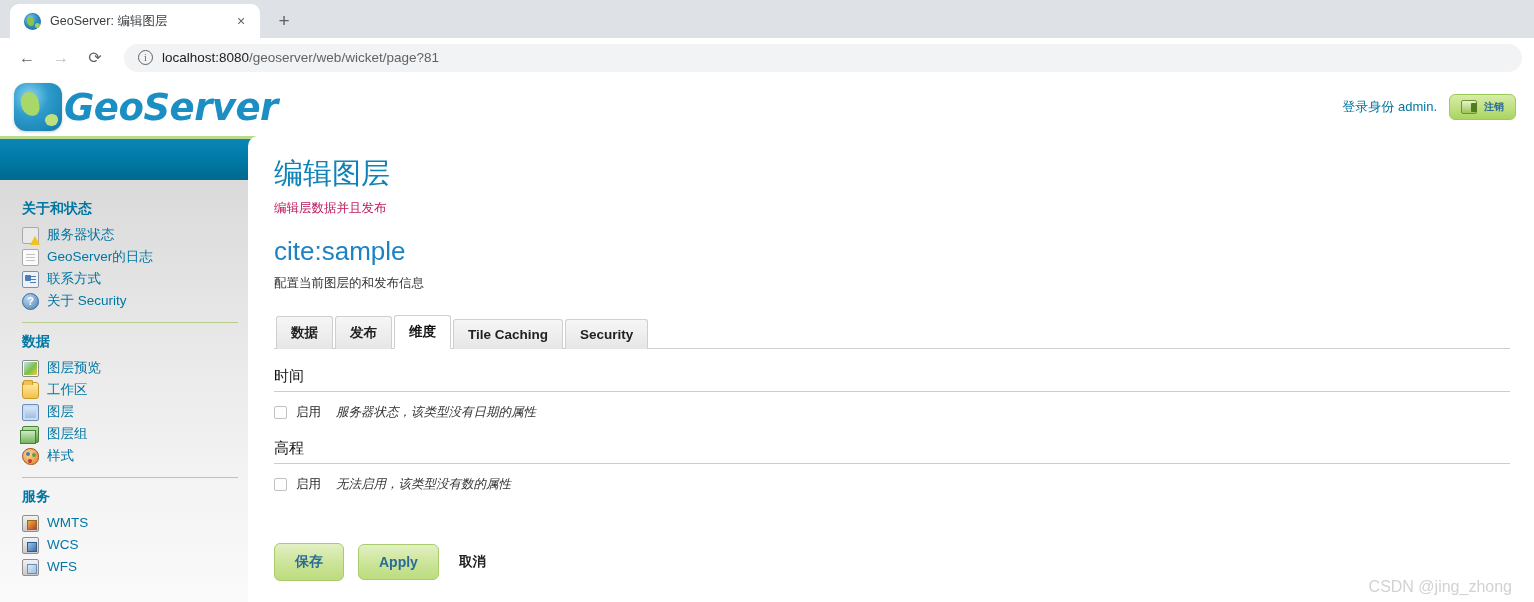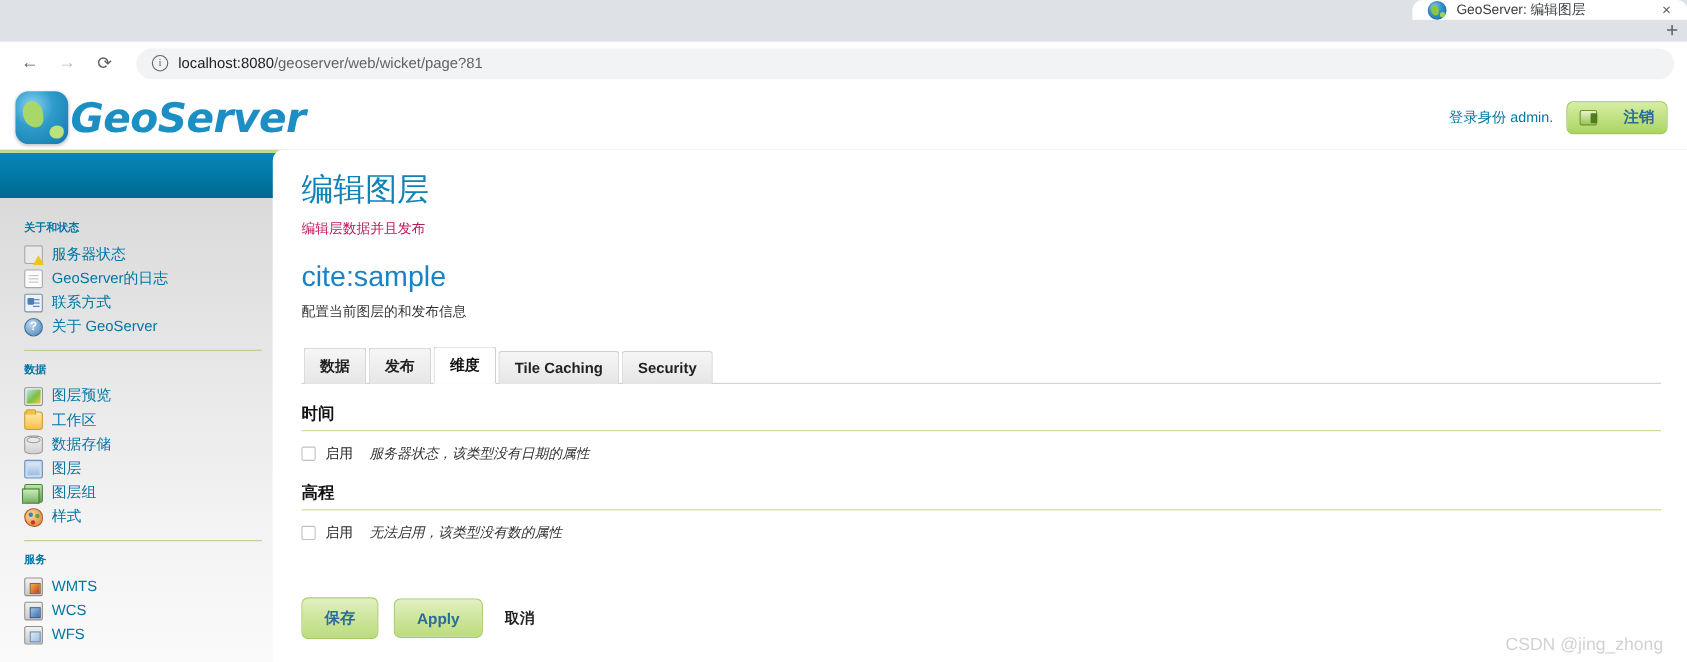--- a/index.html
+++ b/index.html
@@ -13,21 +13,20 @@
 
   
   .browser { width: 1534px; height: 602px; position: relative; }
 
   .tabstrip {
     height: 38px;
     background: #dee1e6;
     display: flex;
     align-items: flex-end;
     padding-left: 10px;
-    flex-direction: column;
   }
   .tab {
     height: 34px;
     min-width: 250px;
     max-width: 280px;
     background: #ffffff;
     border-radius: 9px 9px 0 0;
     display: flex;
     align-items: center;
     padding: 0 10px 0 14px;
@@ -176,27 +175,27 @@
     margin-left: auto;
     display: flex;
     align-items: center;
     gap: 12px;
     font-size: 13px;
     color: #0076a3;
   }
   .logout-btn {
     display: inline-flex;
     align-items: center;
-    gap: 24px;
+    gap: 7px;
     background: linear-gradient(180deg, #d6eda4 0%, #bfe080 55%, #aad463 100%);
     border: 1px solid #9ec95b;
     border-radius: 6px;
     padding: 5px 11px;
     color: #2b6b99;
-    font-size: 14px;
+    font-size: 10px;
     font-weight: bold;
   }
   .logout-icon {
     width: 16px; height: 14px;
     background: linear-gradient(180deg,#e8f2cf,#9cc456);
     border: 1px solid #6e9431;
     border-radius: 2px;
     position: relative;
     flex: 0 0 16px;
   }
@@ -226,21 +225,21 @@
   .sidebar {
     width: 248px;
     flex: 0 0 248px;
     background: linear-gradient(180deg, #dadada 0%, #e8e8e8 38%, #f3f3f3 70%, #fafafa 100%);
     padding: 16px 0 0 0;
     position: relative;
     z-index: 2;
   }
   .nav-section { padding: 0 12px 0 22px; }
   .nav-title {
-    font-size: 10px;
+    font-size: 14px;
     font-weight: bold;
     color: #0076a3;
     margin: 4px 0 6px 0;
   }
   .nav-item {
     display: flex;
     align-items: center;
     gap: 8px;
     padding: 2px 0;
     font-size: 13.5px;
@@ -417,21 +416,21 @@
     top: 1px;
   }
   .tab-item.active {
     background: #ffffff;
     color: #111111;
     border-bottom: 1px solid #ffffff;
   }
 
   .section-head {
     font-size: 15px;
-    font-weight: bold;
+    font-weight: normal;
     color: #111111;
     margin: 18px 0 0 0;
     padding-bottom: 5px;
     border-bottom: 1px solid #c4dc96;
   }
   .check-row {
     display: flex;
     align-items: center;
     gap: 9px;
     margin-top: 12px;
@@ -541,39 +540,35 @@
           <div class="nav-item">
             <span class="ico ico-doc"></span>
             <span class="label">GeoServer的日志</span>
           </div>
           <div class="nav-item">
             <span class="ico ico-contact"></span>
             <span class="label">联系方式</span>
           </div>
           <div class="nav-item">
             <span class="ico ico-about">?</span>
-            <span class="label">关于 GeoServer</span>
+            <span class="label">关于 Security</span>
           </div>
         </div>
 
         <div class="nav-sep"></div>
 
         <div class="nav-section">
           <div class="nav-title">数据</div>
           <div class="nav-item">
             <span class="ico ico-preview"></span>
             <span class="label">图层预览</span>
           </div>
           <div class="nav-item">
             <span class="ico ico-folder"></span>
             <span class="label">工作区</span>
-          </div>
-          <div class="nav-item">
-            <span class="ico ico-store"></span>
-            <span class="label">数据存储</span>
           </div>
           <div class="nav-item">
             <span class="ico ico-layer"></span>
             <span class="label">图层</span>
           </div>
           <div class="nav-item">
             <span class="ico ico-layergroup"></span>
             <span class="label">图层组</span>
           </div>
           <div class="nav-item">

